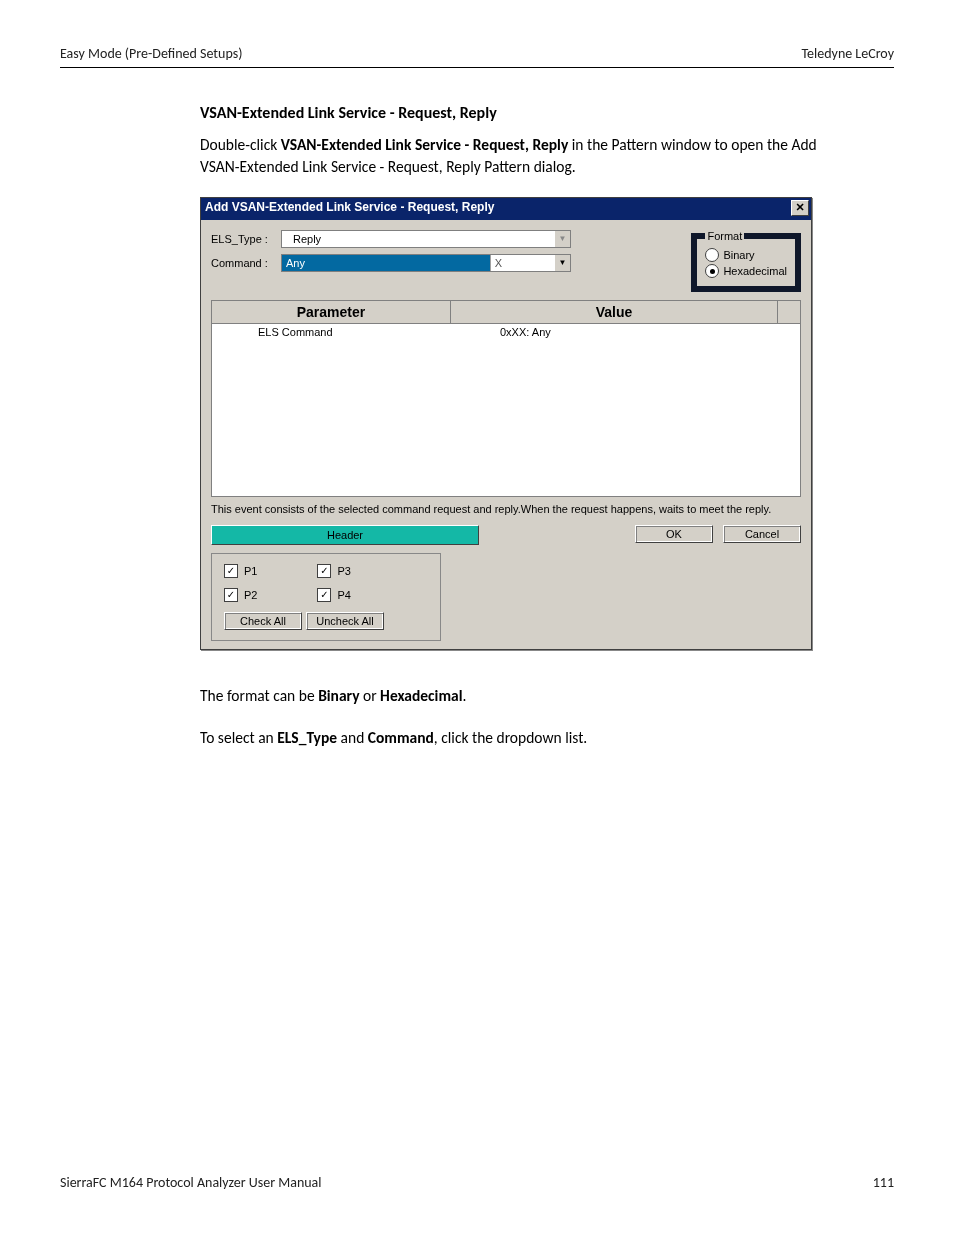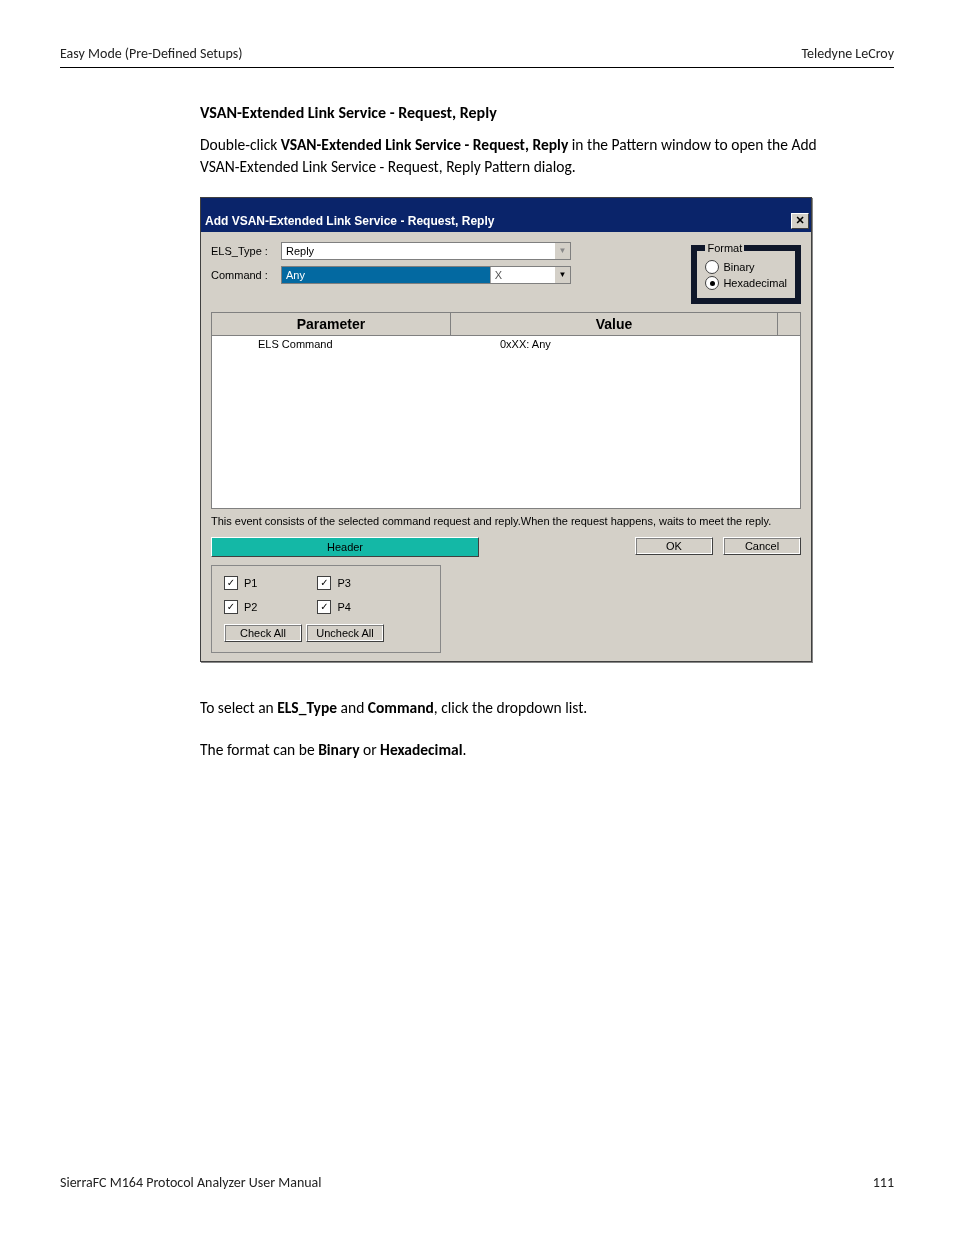--- a/index.html
+++ b/index.html
@@ -47,25 +47,24 @@
     background: #d4d0c8;
     border: 1px solid #404040;
     box-shadow: 1px 1px 0 #888;
     margin-bottom: 35px;
   }
   .titlebar {
     background: #0a246a;
     color: #fff;
     display: flex;
     justify-content: space-between;
-    align-items: center;
     font-family: Tahoma, Arial, sans-serif;
     font-size: 12px;
     font-weight: bold;
-    padding: 14px 2px 2px 4px;
+    padding: 2px 2px 2px 4px;
     height: 18px;
   }
   .closebtn {
     width: 16px;
     height: 14px;
     background: #d4d0c8;
     border: 1px solid #fff;
     border-right-color:#404040;
     border-bottom-color:#404040;
     font-family: Arial, sans-serif;
@@ -96,21 +95,21 @@
   .combo {
     display: inline-flex;
     align-items: center;
     height: 18px;
     background: #fff;
     border: 1px solid #7f7f7f;
     box-sizing: border-box;
   }
   .combo .txt {
     flex: 1;
-    padding: 0 4px;
+    padding: 0 11px;
     font-size: 11px;
     line-height: 16px;
     color: #000;
   }
   .combo .sel {
     background: #0369a1;
     color: #fff;
     padding: 0 4px;
     line-height: 16px;
   }
@@ -352,25 +351,25 @@
           <div style="display:flex; gap:4px;">
             <span class="winbtn" style="min-width:60px;">Check All</span>
             <span class="winbtn" style="min-width:60px;">Uncheck All</span>
           </div>
         </div>
 
       </div>
     </div>
 
     <p class="para">
+      <span>The format can be </span><span class="bold">Binary</span><span> or </span><span class="bold">Hexadecimal</span><span>.</span>
+    </p>
+
+    <p class="para">
       <span>To select an </span><span class="bold">ELS_Type</span><span> and </span><span class="bold">Command</span><span>, click the dropdown list.</span>
-    </p>
-
-    <p class="para">
-      <span>The format can be </span><span class="bold">Binary</span><span> or </span><span class="bold">Hexadecimal</span><span>.</span>
     </p>
 
   </div>
 
   <div class="footer">
     <span>SierraFC M164 Protocol Analyzer User Manual</span>
     <span>111</span>
   </div>
 
 </div>

